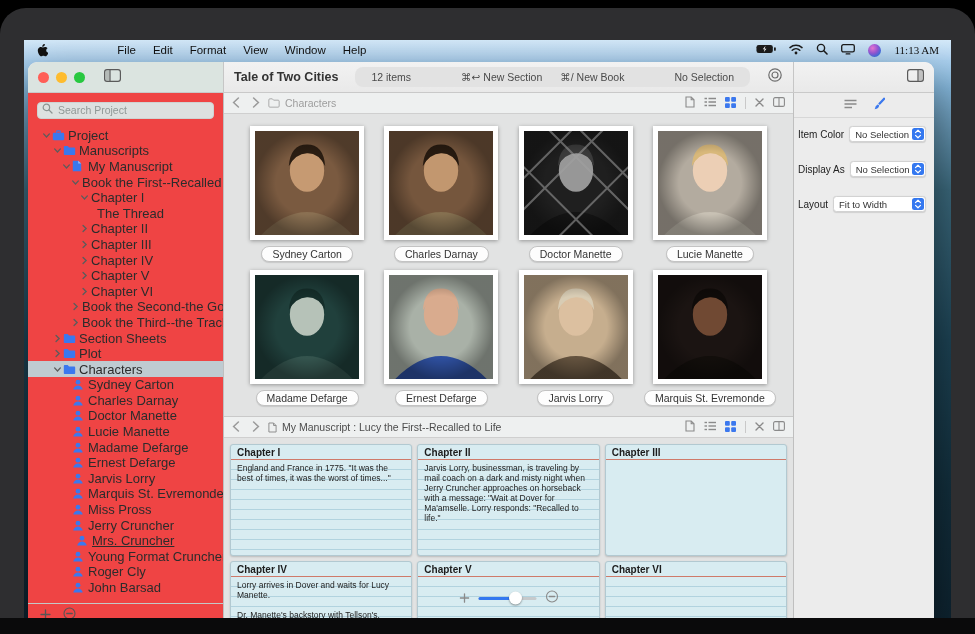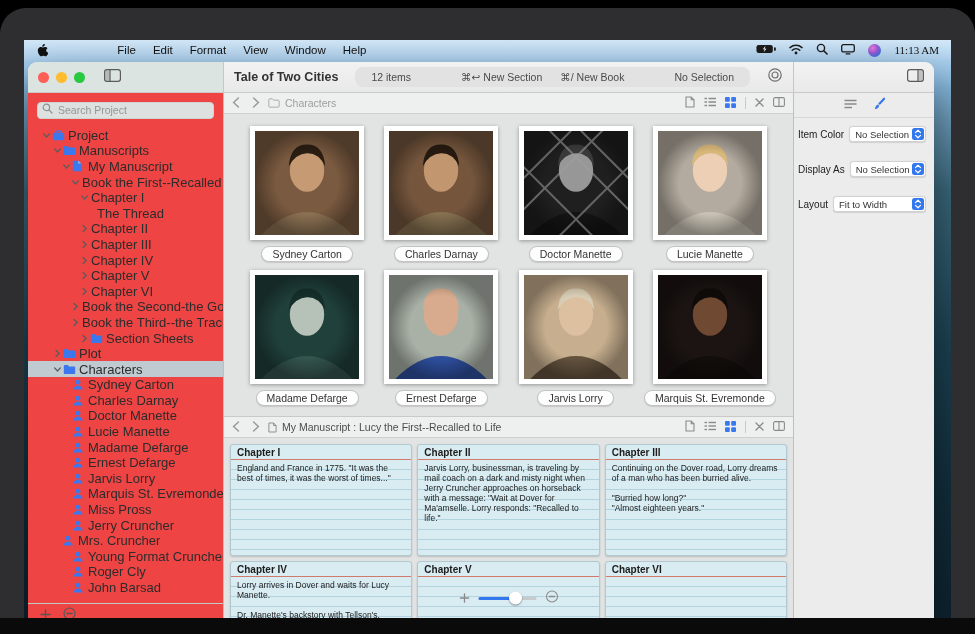--- a/index.html
+++ b/index.html
@@ -334,21 +334,21 @@
               <div class="tree-row" style="padding-left: 43px;">
 
                 <span class="arr">
                   <svg width="9" height="9" viewBox="0 0 10 10">
                     <path d="M3.4 1.6 6.8 5 3.4 8.4" stroke="#5c5c5c" stroke-width="1.5" fill="none" stroke-linecap="round"></path>
                   </svg>
                 </span>
 
                 <span class="tlabel">Book the Third--the Track of a Storm</span>
               </div>
-              <div class="tree-row" style="padding-left: 25px; margin-left: 27px;">
+              <div class="tree-row" style="padding-left: 25px;">
 
                 <span class="arr">
                   <svg width="9" height="9" viewBox="0 0 10 10">
                     <path d="M3.4 1.6 6.8 5 3.4 8.4" stroke="#5c5c5c" stroke-width="1.5" fill="none" stroke-linecap="round"></path>
                   </svg>
                 </span>
 
                 <span class="ticon">
                   <svg width="13" height="11" viewBox="0 0 14 12">
                     <path d="M0.8 2.2c0-.7.5-1.2 1.2-1.2h3l1.5 1.6h5.5c.7 0 1.2.5 1.2 1.2v6c0 .7-.5 1.2-1.2 1.2H2c-.7 0-1.2-.5-1.2-1.2z" fill="#3b78ee"></path>
@@ -501,21 +501,21 @@
                 <span class="arr"></span>
 
                 <span class="ticon">
                   <svg width="12" height="11" viewBox="0 0 12 11">
                     <circle cx="6" cy="3.2" r="2.4" fill="#3b78ee"></circle>
                     <path d="M1.2 10.6c.6-3 3-4.2 4.8-4.2s4.2 1.2 4.8 4.2z" fill="#3b78ee"></path>
                   </svg>
                 </span>
                 <span class="tlabel">Jerry Cruncher</span>
               </div>
-              <div class="tree-row" style="padding-left: 24px;">
+              <div class="tree-row" style="padding-left: 38px; text-decoration: underline;">
 
                 <span class="arr"></span>
 
                 <span class="ticon">
                   <svg width="12" height="11" viewBox="0 0 12 11">
                     <circle cx="6" cy="3.2" r="2.4" fill="#3b78ee"></circle>
                     <path d="M1.2 10.6c.6-3 3-4.2 4.8-4.2s4.2 1.2 4.8 4.2z" fill="#3b78ee"></path>
                   </svg>
                 </span>
                 <span class="tlabel">Mrs. Cruncher</span>
@@ -810,24 +810,20 @@
             <div class="idx-card">
                   <div class="idx-title">Chapter I</div>
                   <div class="idx-body">England and France in 1775. "It was the best of times, it was the worst of times..."</div>
                 </div>
                 <div class="idx-card">
                   <div class="idx-title">Chapter II</div>
                   <div class="idx-body">Jarvis Lorry, businessman, is traveling by mail coach on a dark and misty night when Jerry Cruncher approaches on horseback with a message: "Wait at Dover for Ma'amselle. Lorry responds: "Recalled to life."</div>
                 </div>
                 <div class="idx-card">
                   <div class="idx-title">Chapter III</div>
-                  <div class="idx-body">Continuing on the Dover road, Lorry dreams of a man who has been burried alive.
-
-"Burried how long?"
-"Almost eighteen years."</div>
                 </div>
                 <div class="idx-card">
                   <div class="idx-title">Chapter IV</div>
                   <div class="idx-body">Lorry arrives in Dover and waits for Lucy Manette.
 
 Dr. Manette's backstory with Tellson's.
 
 Lorry tells her that her father has been discovered—alive.</div>
                 </div>
                 <div class="idx-card">

